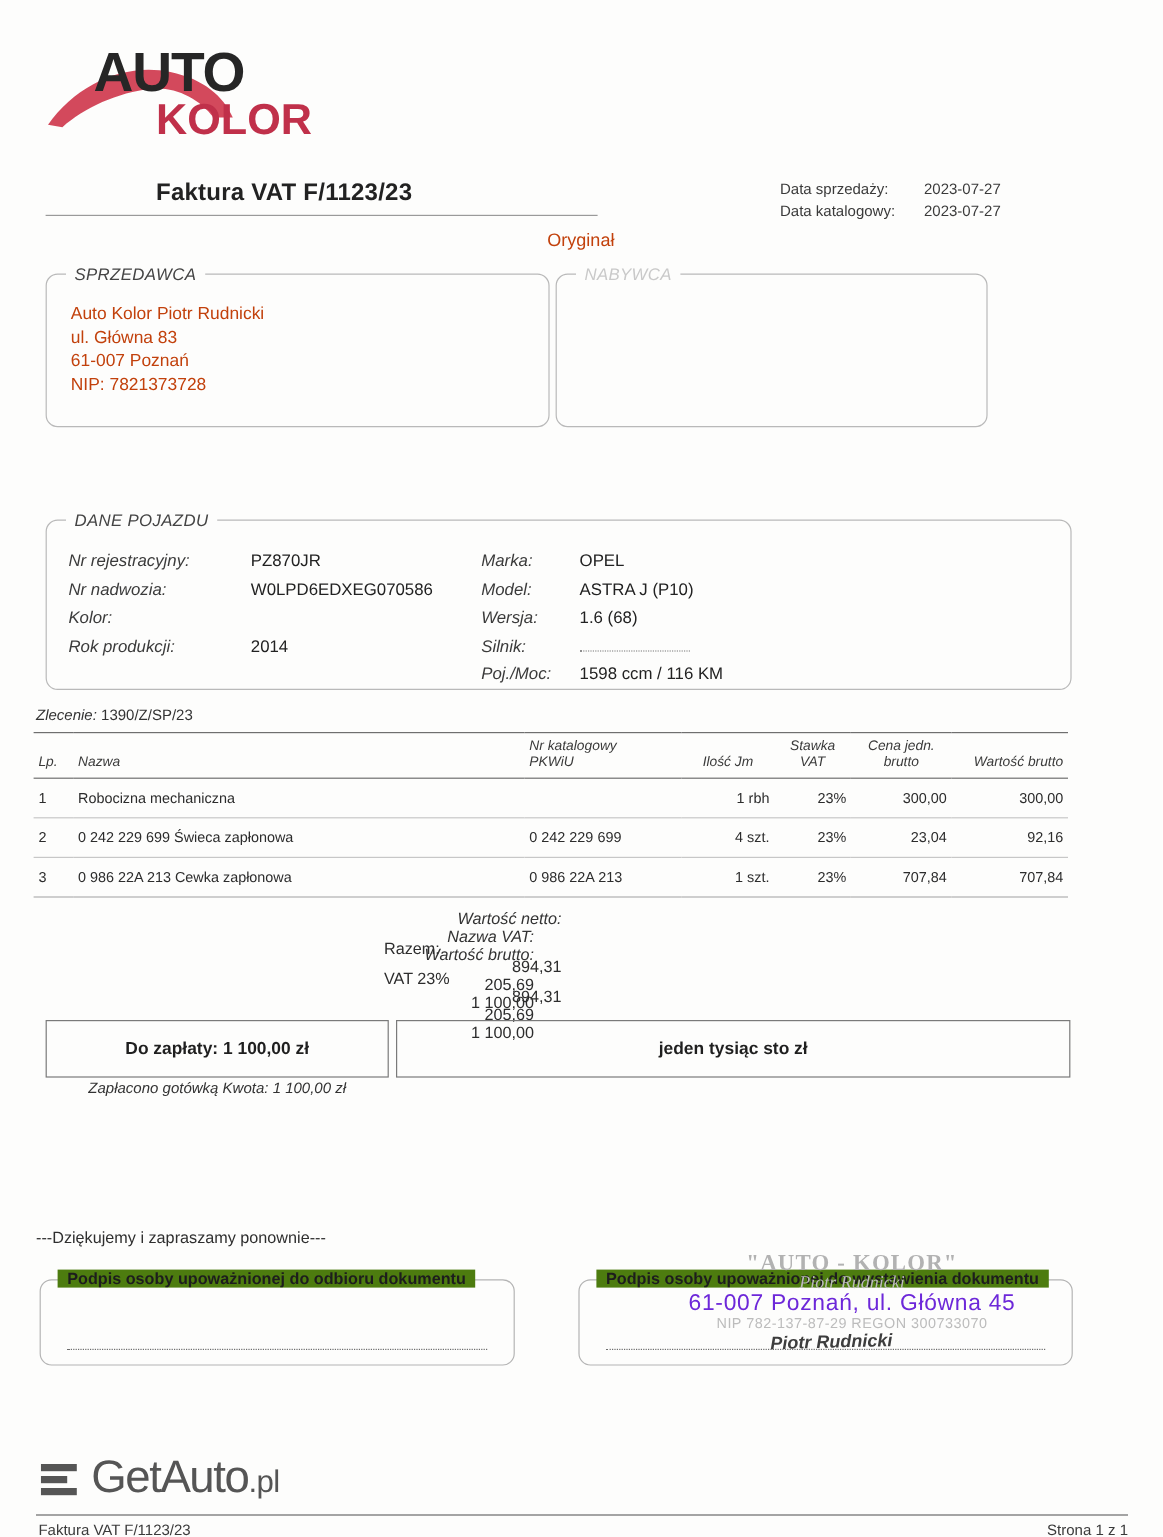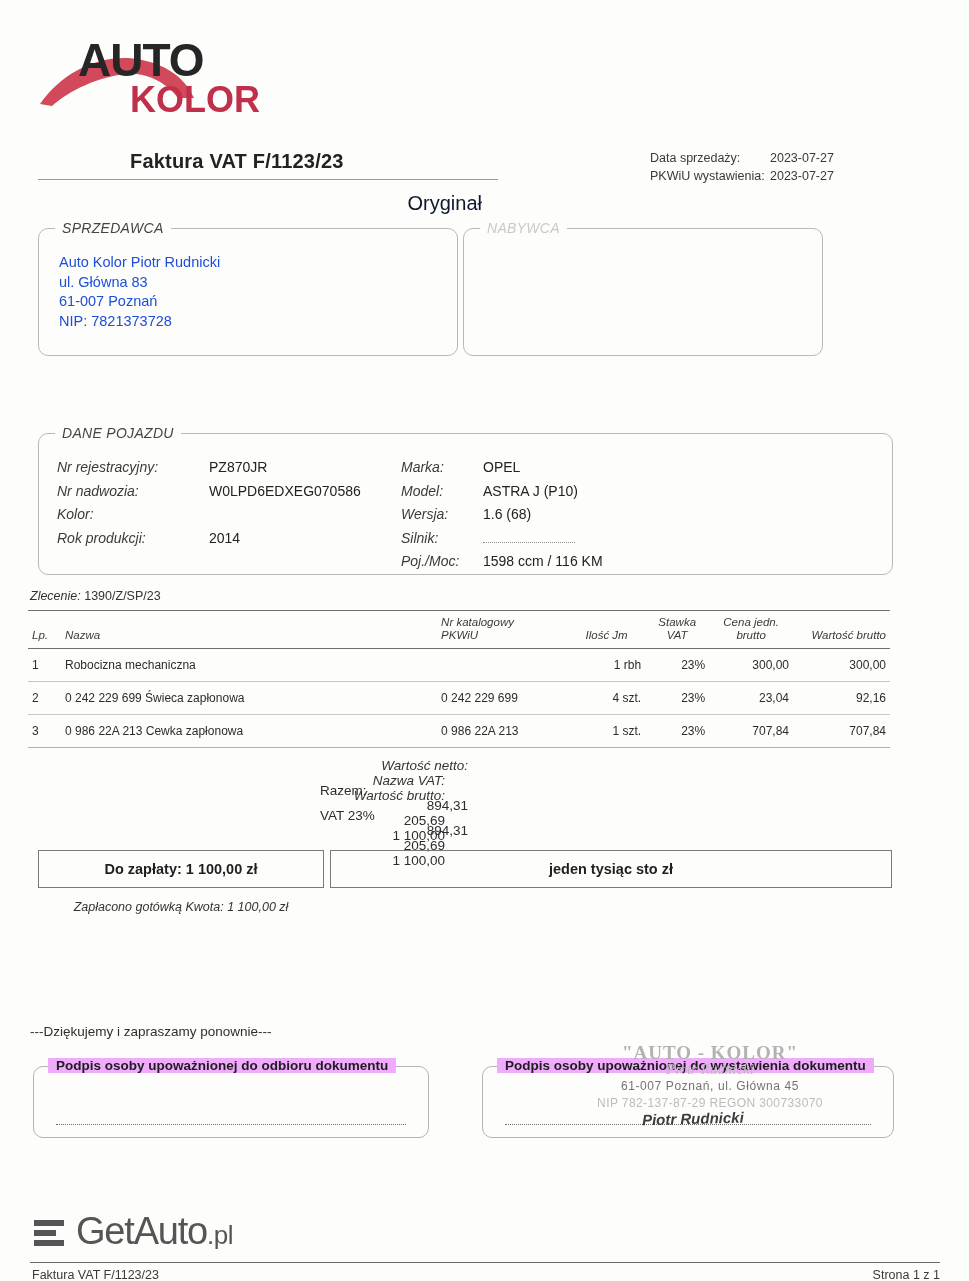--- a/index.html
+++ b/index.html
@@ -43,26 +43,26 @@
     color: #222;
     padding-left: 92px;
     padding-bottom: 6px;
   }
   .title-rule {
     border-bottom: 1px solid #9a9a9a;
     width: 100%;
   }
   .original-label {
     position: absolute;
-    left: 22px;
+    left: 52px;
     top: 192px;
     width: 460px;
     text-align: right;
-    font-size: 20px;
-    color: #0f172a;
+    font-size: 15px;
+    color: #c2410c;
   }
 
   
   .dates {
     position: absolute;
     left: 650px;
     top: 151px;
     width: 250px;
     font-size: 12.5px;
     color: #3a3a3a;
@@ -98,21 +98,21 @@
   #sprzedawca { left: 38px; top: 228px; width: 420px; height: 128px; }
   #nabywca    { left: 463px; top: 228px; width: 360px; height: 128px; }
   #pojazd     { left: 38px; top: 433px; width: 855px; height: 142px; }
 
   .seller-lines {
     position: absolute;
     left: 20px;
     top: 24px;
     font-size: 14.5px;
     line-height: 19.5px;
-    color: #1d4ed8;
+    color: #c2410c;
   }
 
   
   .veh-col {
     position: absolute;
     font-size: 14px;
     line-height: 23.5px;
   }
   #veh-left  { left: 18px; top: 22px; }
   #veh-right { left: 362px; top: 22px; }
@@ -198,21 +198,21 @@
   
   .pay-box {
     position: absolute;
     border: 1px solid #7a7a7a;
     box-sizing: border-box;
     display: flex;
     align-items: center;
     font-weight: bold;
     font-size: 14.5px;
     color: #1f1f1f;
-    height: 38px;
+    height: 48px;
   }
   #pay-left {
     left: 38px; top: 850px; width: 286px;
     justify-content: center;
   }
   #pay-right {
     left: 330px; top: 850px; width: 562px;
     justify-content: center;
   }
   .pay-note {
@@ -241,21 +241,21 @@
     border-radius: 10px;
     box-sizing: border-box;
     height: 72px;
   }
   #sig-left  { left: 33px;  top: 1066px; width: 396px; }
   #sig-right { left: 482px; top: 1066px; width: 412px; }
   .sig-legend {
     position: absolute;
     top: -9px;
     left: 14px;
-    background: #f0abfc;
+    background: #4d7c0f;
     padding: 0 8px;
     font-size: 13.5px;
     font-weight: bold;
     color: #1d1d1d;
     white-space: nowrap;
   }
   .sig-line {
     position: absolute;
     left: 22px;
     right: 22px;
@@ -280,21 +280,21 @@
     font-size: 19px;
     letter-spacing: 1px;
     color: #b2b2b2;
   }
   .stamp .s2 {
     font-family: "Liberation Serif", serif;
     font-style: italic;
     font-size: 15px;
     color: #bdbdbd;
   }
-  .stamp .s3 { font-size: 12px; color: #737373; letter-spacing: 0.6px; }
+  .stamp .s3 { font-size: 19px; color: #6d28d9; letter-spacing: 0.6px; }
   .stamp .s4 { font-size: 12px; color: #bcbcbc; letter-spacing: 0.4px; }
   .signature-ink {
     position: absolute;
     left: 642px;
     top: 1110px;
     font-style: italic;
     font-weight: bold;
     font-size: 15px;
     color: #3d3d3d;
     transform: rotate(-1.5deg);
@@ -351,21 +351,21 @@
     <div class="title-rule"></div>
   </div>
   <div class="original-label">Oryginał</div>
 
   <div class="dates">
     <div class="row">
       <span class="lbl">Data sprzedaży:</span>
       <span class="val">2023-07-27</span>
     </div>
     <div class="row">
-      <span class="lbl">PKWiU wystawienia:</span>
+      <span class="lbl">Data katalogowy:</span>
       <span class="val">2023-07-27</span>
     </div>
   </div>
 
   <div class="fs" id="sprzedawca">
     <div class="fs-legend">SPRZEDAWCA</div>
     <div class="seller-lines">
       <div>Auto Kolor Piotr Rudnicki</div>
       <div>ul. Główna 83</div>
       <div>61-007 Poznań</div>

